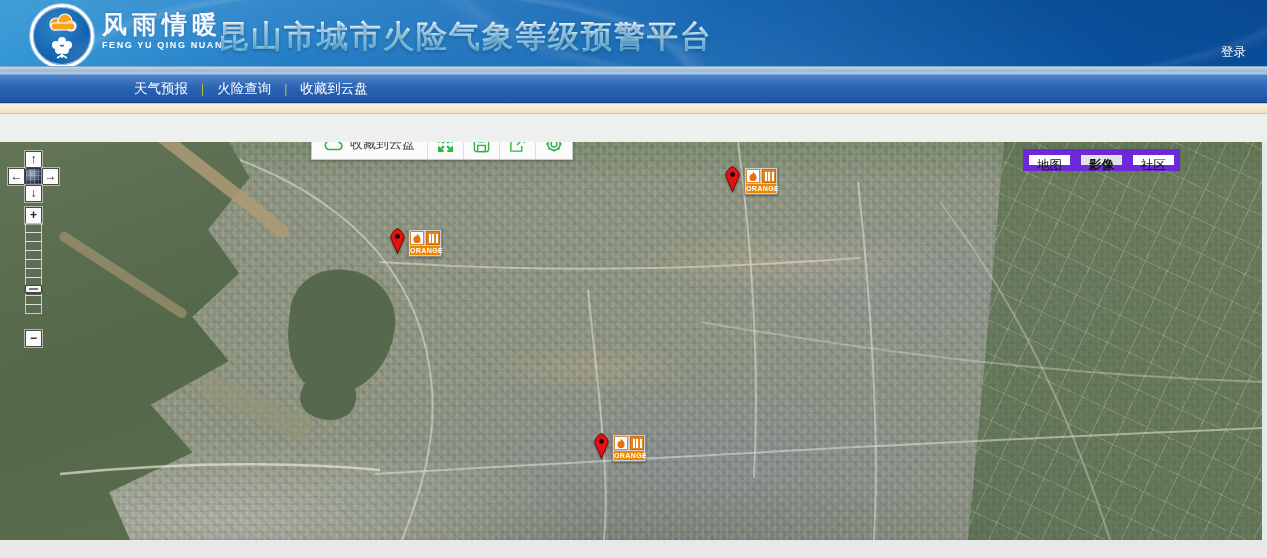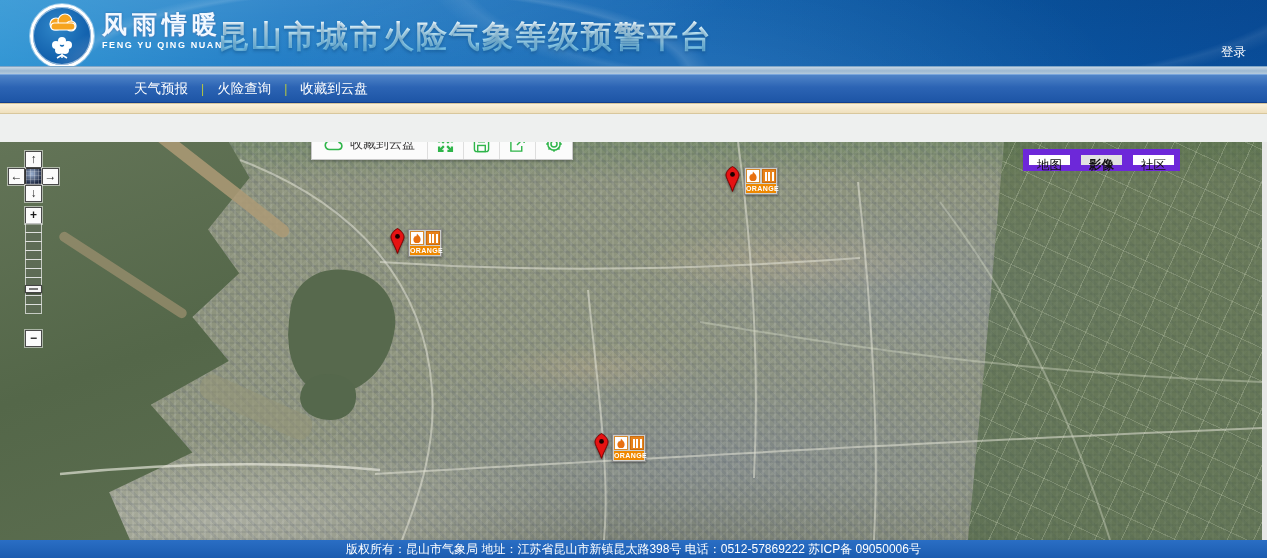--- a/index.html
+++ b/index.html
@@ -388,15 +388,14 @@
         <span class="tile tile-bars">
             <i></i>
             <i></i>
             <i></i>
           </span>
       </div>
       <div class="badge-label">ORANGE</div>
     </div>
   </div>
 
-  <div class="footer">版权所有：昆山市气象局 地址：江苏省昆山市新镇昆太路398号 电话：0512-57869222 苏ICP备 09050006号</div>
 
 </div>
 
 </body></html>

